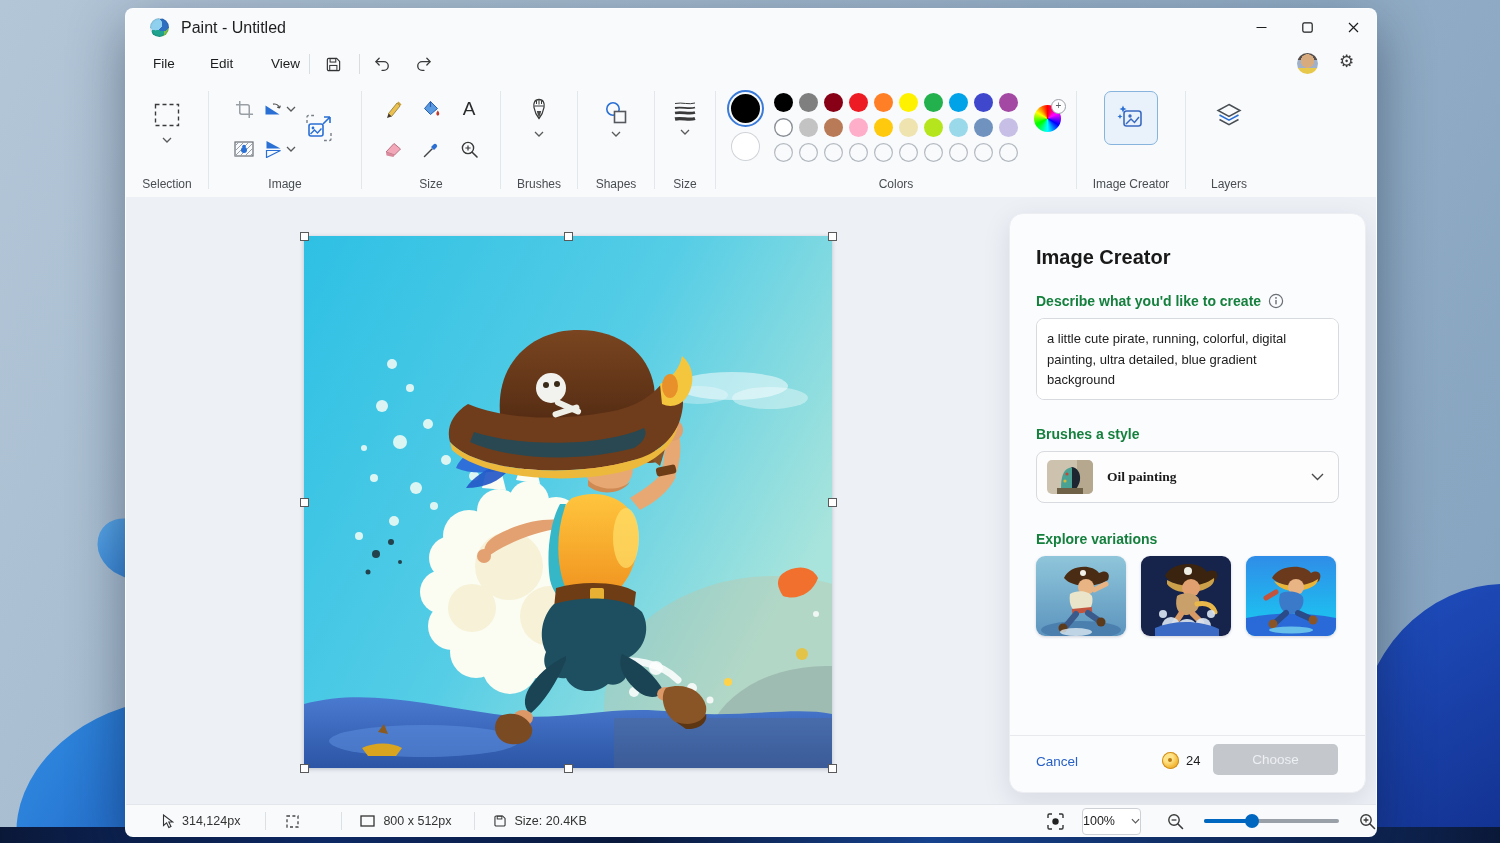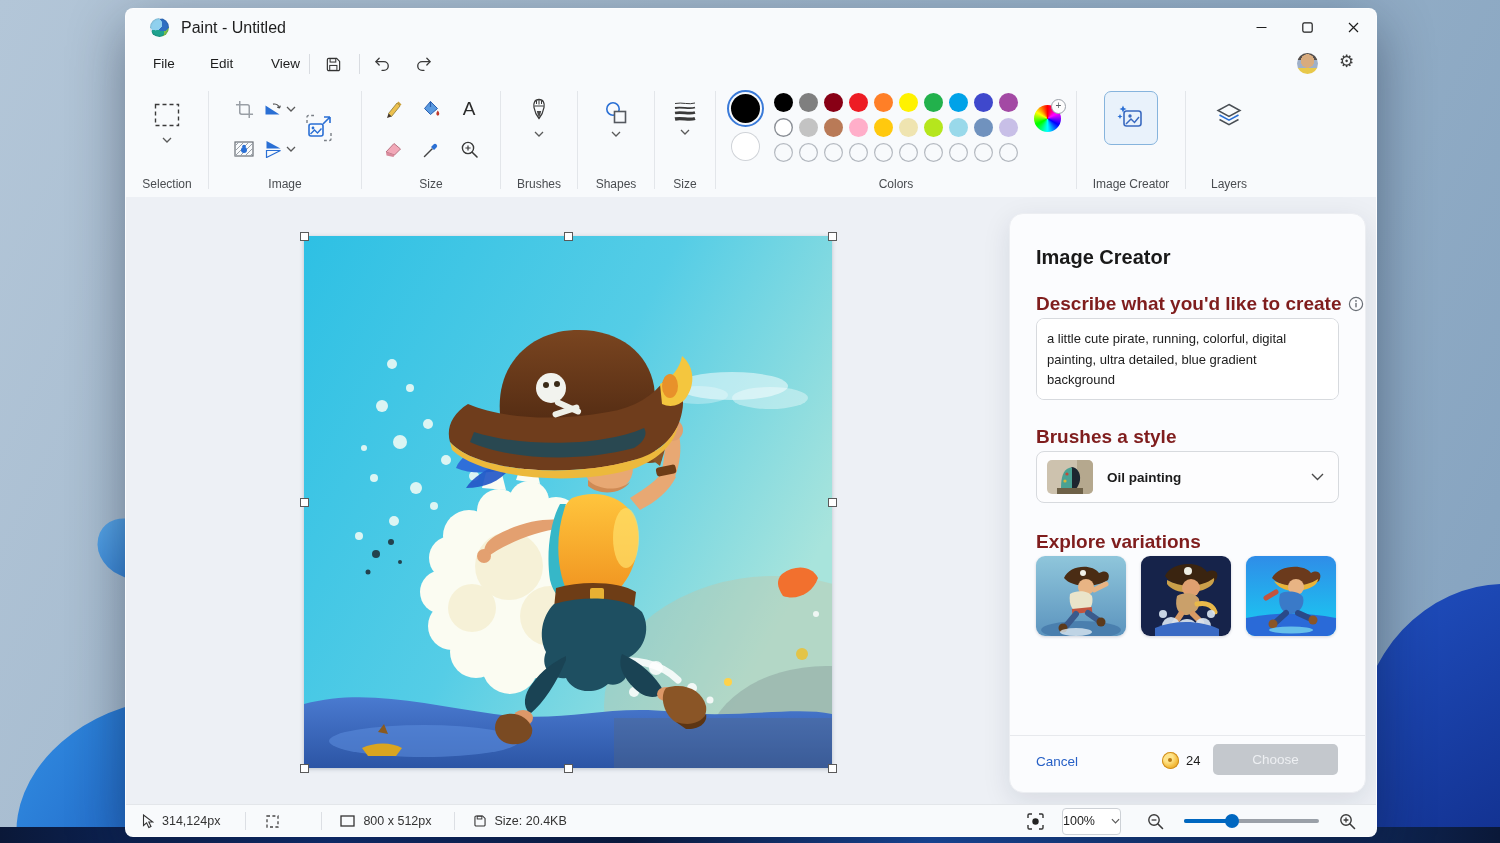--- a/index.html
+++ b/index.html
@@ -90,48 +90,48 @@
 
   
   .canvas{position:absolute;left:178px;top:39px;width:528px;height:532px;background:#3ec6e0;
     box-shadow:0 1px 4px rgba(30,50,70,.25);}
   .handle{position:absolute;width:7px;height:7px;background:#fff;border:1px solid #5a5a5a;}
 
   
   .panel{position:absolute;left:883px;top:16px;width:355px;height:578px;background:#fbfcfe;
     border-radius:14px;border:1px solid #eceef2;box-shadow:0 8px 28px rgba(20,30,60,.10);}
   .p-title{position:absolute;left:26px;top:32px;font-size:20px;font-weight:700;color:#191919;}
-  .p-label{font-size:19px;font-weight:700;color:#7f1d1d;}
+  .p-label{font-size:14px;font-weight:700;color:#15803d;}
   .p-desc-row{position:absolute;left:26px;top:79px;display:flex;align-items:center;gap:7px;}
   .p-textarea{position:absolute;left:26px;top:104px;width:281px;height:60px;resize:none;
     border:1px solid #d7dade;border-radius:8px;background:#fff;padding:10px 10px;
     font-family:"Liberation Sans",sans-serif;font-size:13px;line-height:1.58;color:#202020;outline:none;}
   .p-style-label{position:absolute;left:26px;top:212px;}
   .p-dropdown{position:absolute;left:26px;top:237px;width:301px;height:50px;background:#fdfdfe;
-    border:1px solid #d7dade;border-radius:8px;display:flex;align-items:center;}
+    border:1px solid #d7dade;border-radius:8px;display:flex;align-items:center;font-family:Liberation Serif, serif;}
   .style-thumb{width:46px;height:34px;border-radius:5px;margin-left:10px;overflow:hidden;flex:0 0 auto;}
   .p-style-value{margin-left:14px;font-size:13.5px;font-weight:700;color:#1b1b1b;flex:1;}
   .p-dd-chev{margin-right:14px;}
   .p-var-label{position:absolute;left:26px;top:317px;}
   .variations{position:absolute;left:26px;top:342px;display:flex;gap:15px;}
   .var-thumb{width:90px;height:80px;border-radius:9px;overflow:hidden;box-shadow:0 1px 3px rgba(20,30,60,.18);}
   .p-footer-line{position:absolute;left:0;top:521px;width:100%;height:1px;background:#e7e9ed;}
   .p-cancel{position:absolute;left:26px;top:540px;font-size:13.5px;color:#2760c6;}
   .p-credits{position:absolute;left:152px;top:538px;display:flex;align-items:center;gap:7px;}
   .coin{width:17px;height:17px;border-radius:50%;
     background:radial-gradient(circle at 38% 34%,#ffe48a 0 28%,#f3bc3d 60%,#dd9a22 100%);
     box-shadow:inset 0 0 0 1px #cf8d1e;position:relative;}
   .coin:after{content:"";position:absolute;left:6px;top:6px;width:4px;height:4px;border-radius:50%;background:#b97a14;}
   .p-credits-num{font-size:13px;color:#1d1d1d;}
   .p-create{position:absolute;left:203px;top:530px;width:125px;height:31px;border-radius:5px;
     background:#c4c8cd;color:#edeff2;font-size:13.5px;display:flex;align-items:center;justify-content:center;}
 
   
   .statusbar{position:absolute;left:0;top:795px;width:100%;height:32px;background:#f8fafc;
-    border-top:1px solid #e3e6ea;display:flex;align-items:center;font-size:12.5px;color:#333;}
+    border-top:1px solid #e3e6ea;display:flex;align-items:center;font-size:12.5px;color:#333;padding-left:20px;}
   .sb-sep{width:1px;height:18px;background:#dcdfe4;}
   .sb-item{display:flex;align-items:center;gap:8px;}
   .zoom-box{width:57px;height:25px;border:1px solid #cdd1d6;border-radius:4px;background:#fff;
     display:flex;align-items:center;justify-content:space-between;gap:5px;font-size:12.5px;color:#222;}
   .slider{position:relative;width:135px;height:4px;border-radius:2px;background:#9aa0a8;}
   .slider-fill{position:absolute;left:0;top:0;height:4px;width:48px;border-radius:2px;background:#0067c0;}
   .slider-thumb{position:absolute;left:41px;top:-5px;width:14px;height:14px;border-radius:50%;background:#0067c0;}
   svg{display:block;}
 </style>
 </head>

